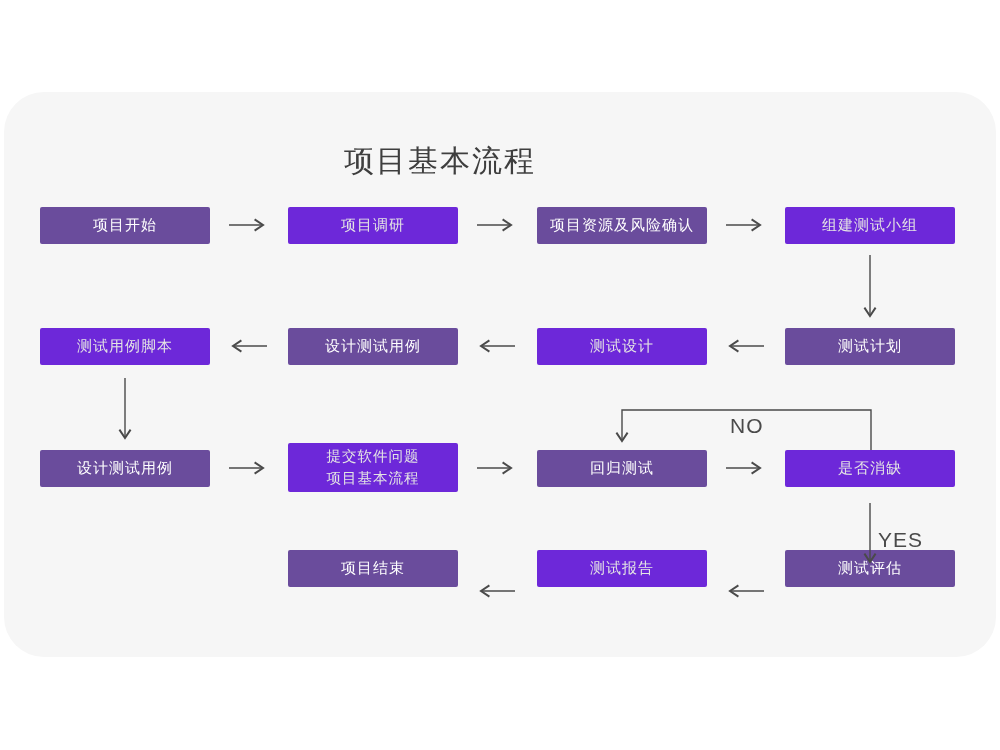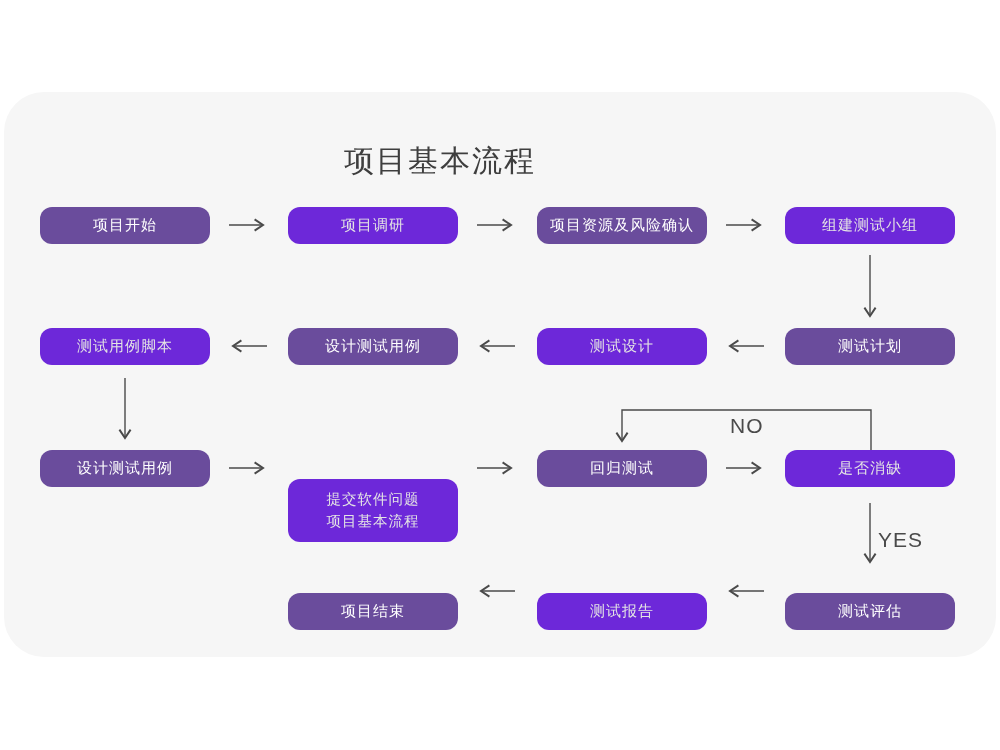--- a/index.html
+++ b/index.html
@@ -9,29 +9,29 @@
   }
   .card{
     position:absolute;left:4px;top:92px;width:992px;height:565px;
     background:#f6f6f6;border-radius:40px;
   }
   .title{
     position:absolute;left:0;top:141px;width:880px;text-align:center;
     font-size:30px;color:#3e3e3e;letter-spacing:2px;font-weight:500;
   }
   .node{
-    position:absolute;width:170px;height:37px;border-radius:12px;
+    position:absolute;width:170px;height:37px;border-radius:2px;
     display:flex;align-items:center;justify-content:center;
     font-size:15px;letter-spacing:1px;box-sizing:border-box;text-align:center;
   }
   .purple{background:#6a4c9c;color:#ffffff;}
   .gray{background:#6d28d9;color:#e4e4e4;}
   .c1{left:40px;} .c2{left:288px;} .c3{left:537px;} .c4{left:785px;}
-  .r1{top:207px;} .r2{top:328px;} .r3{top:450px;} .r4{top:593px;}
-  .r3tall{top:443px;height:63px;flex-direction:column;line-height:1.45;font-size:14.5px;margin-top:36px;}
+  .r1{top:207px;} .r2{top:328px;} .r3{top:450px;} .r4{top:550px;}
+  .r3tall{top:443px;height:49px;flex-direction:column;line-height:1.45;font-size:14.5px;}
   .flow-label{
     position:absolute;font-size:21px;color:#4a4a4a;letter-spacing:1px;
   }
   #no-label{left:730px;top:414px;}
   #yes-label{left:878px;top:521px;margin-top:7px;}
   svg.arrows{position:absolute;left:0;top:0;pointer-events:none;}
   .arrow{stroke:#4a4a4a;stroke-width:1.4;fill:none;}
 </style>
 </head>
 <body>

